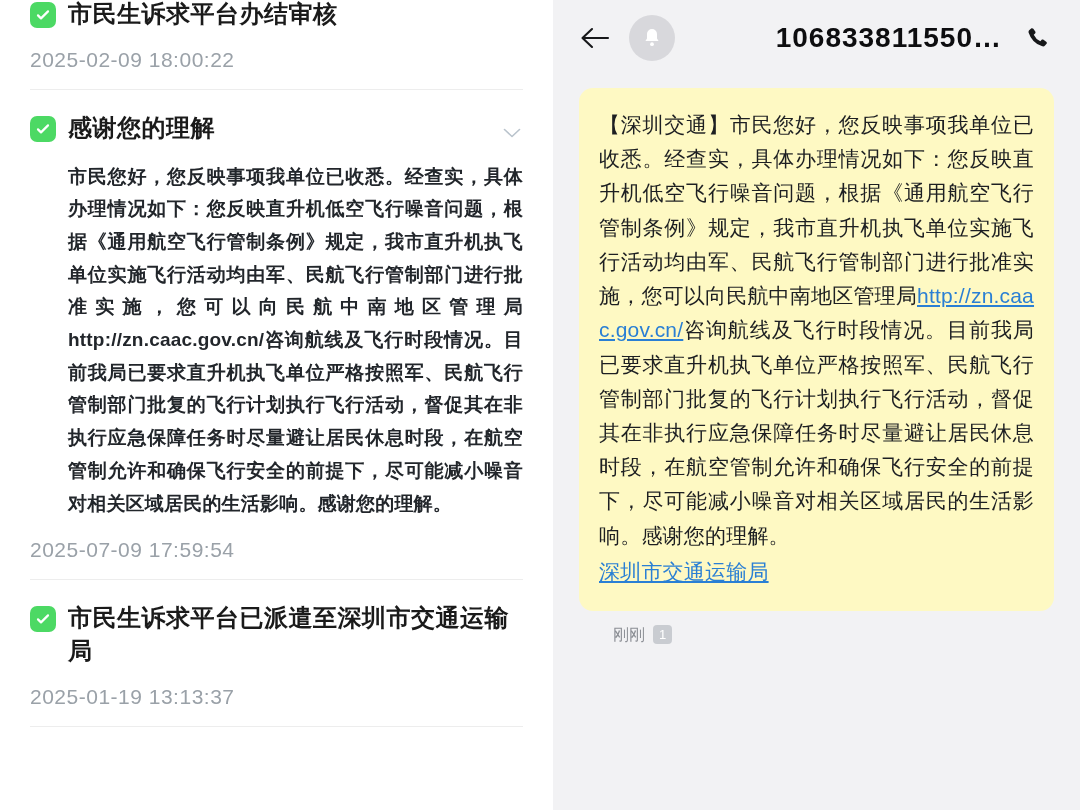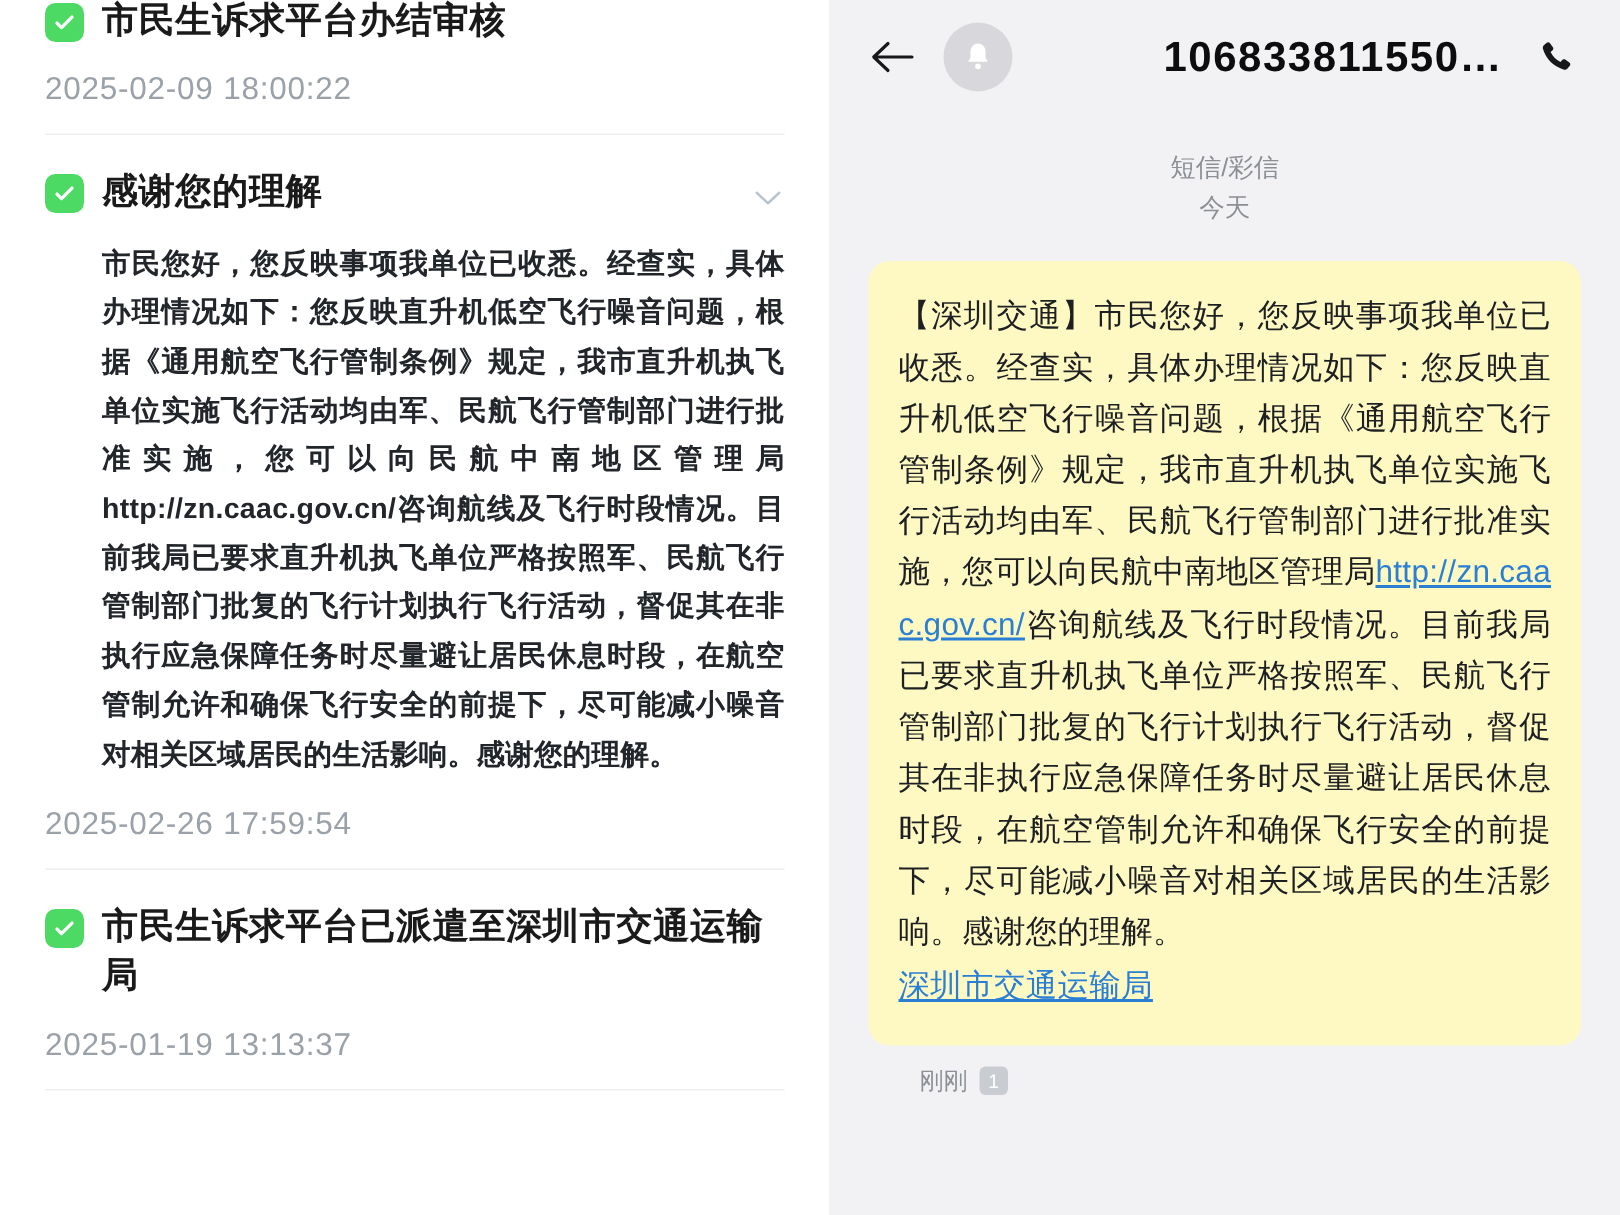--- a/index.html
+++ b/index.html
@@ -219,21 +219,21 @@
           </svg>
       </span>
       <div class="item-title with-caret">感谢您的理解</div>
       <span class="caret">
         <svg width="18" height="11" viewBox="0 0 18 11">
             <path d="M1.5 1.5L9 8.5l7.5-7" stroke="#b9c3cc" stroke-width="1.6" fill="none" stroke-linecap="round" stroke-linejoin="round"></path>
           </svg>
       </span>
       <div class="item-body">市民您好，您反映事项我单位已收悉。经查实，具体办理情况如下：您反映直升机低空飞行噪音问题，根据《通用航空飞行管制条例》规定，我市直升机执飞单位实施飞行活动均由军、民航飞行管制部门进行批准实施，您可以向民航中南地区管理局http://zn.caac.gov.cn/咨询航线及飞行时段情况。目前我局已要求直升机执飞单位严格按照军、民航飞行管制部门批复的飞行计划执行飞行活动，督促其在非执行应急保障任务时尽量避让居民休息时段，在航空管制允许和确保飞行安全的前提下，尽可能减小噪音对相关区域居民的生活影响。感谢您的理解。</div>
     </div>
-    <div class="item-time">2025-02-26 17:59:54</div>
+    <div class="item-time">2025-07-09 17:59:54</div>
     <div class="divider"></div>
     <div class="block-gap"></div>
 
     <div class="timeline-item">
       <span class="node-icon">
         <svg width="16" height="16" viewBox="0 0 16 16">
             <path d="M3 8.4l3 3 7-7" stroke="#ffffff" stroke-width="2.2" fill="none" stroke-linecap="round" stroke-linejoin="round"></path>
           </svg>
       </span>
       <div class="item-title">市民生诉求平台已派遣至深圳市交通运输局</div>
@@ -260,24 +260,20 @@
         </svg>
       </span>
       <div class="sms-title">106833811550…</div>
       <span class="call-icon">
         <svg width="26" height="26" viewBox="0 0 24 24">
             <path d="M6.6 3.2c.6-.5 1.5-.4 2 .3l1.8 2.5c.4.6.3 1.4-.2 1.9l-1.2 1a12.5 12.5 0 0 0 6.1 6.1l1-1.2c.5-.5 1.3-.6 1.9-.2l2.5 1.8c.7.5.8 1.4.3 2l-1.4 1.6c-.6.7-1.6 1-2.5.7A19.5 19.5 0 0 1 4.3 7.1c-.3-.9 0-1.9.7-2.5z" fill="#17181a"></path>
           </svg>
       </span>
     </div>
 
-    <div class="meta-wrap">
-      <div class="meta-line">短信/彩信</div>
-      <div class="meta-line">今天</div>
-    </div>
 
     <div class="bubble-wrap">
       <div class="bubble">
         <span>【深圳交通】</span><span>市民您好，您反映事项我单位已收悉。经查实，具体办理情况如下：您反映直升机低空飞行噪音问题，根据《通用航空飞行管制条例》规定，我市直升机执飞单位实施飞行活动均由军、民航飞行管制部门进行批准实施，您可以向民航中南地区管理局</span><a class="link" href="#">http://zn.caac.gov.cn/</a><span>咨询航线及飞行时段情况。目前我局已要求直升机执飞单位严格按照军、民航飞行管制部门批复的飞行计划执行飞行活动，督促其在非执行应急保障任务时尽量避让居民休息时段，在航空管制允许和确保飞行安全的前提下，尽可能减小噪音对相关区域居民的生活影响。感谢您的理解。</span><br><a class="sig-link" href="#">深圳市交通运输局</a>
       </div>
       <div class="bubble-footer">
         <span>刚刚</span>
         <span class="badge-1">1</span>
       </div>
     </div>

